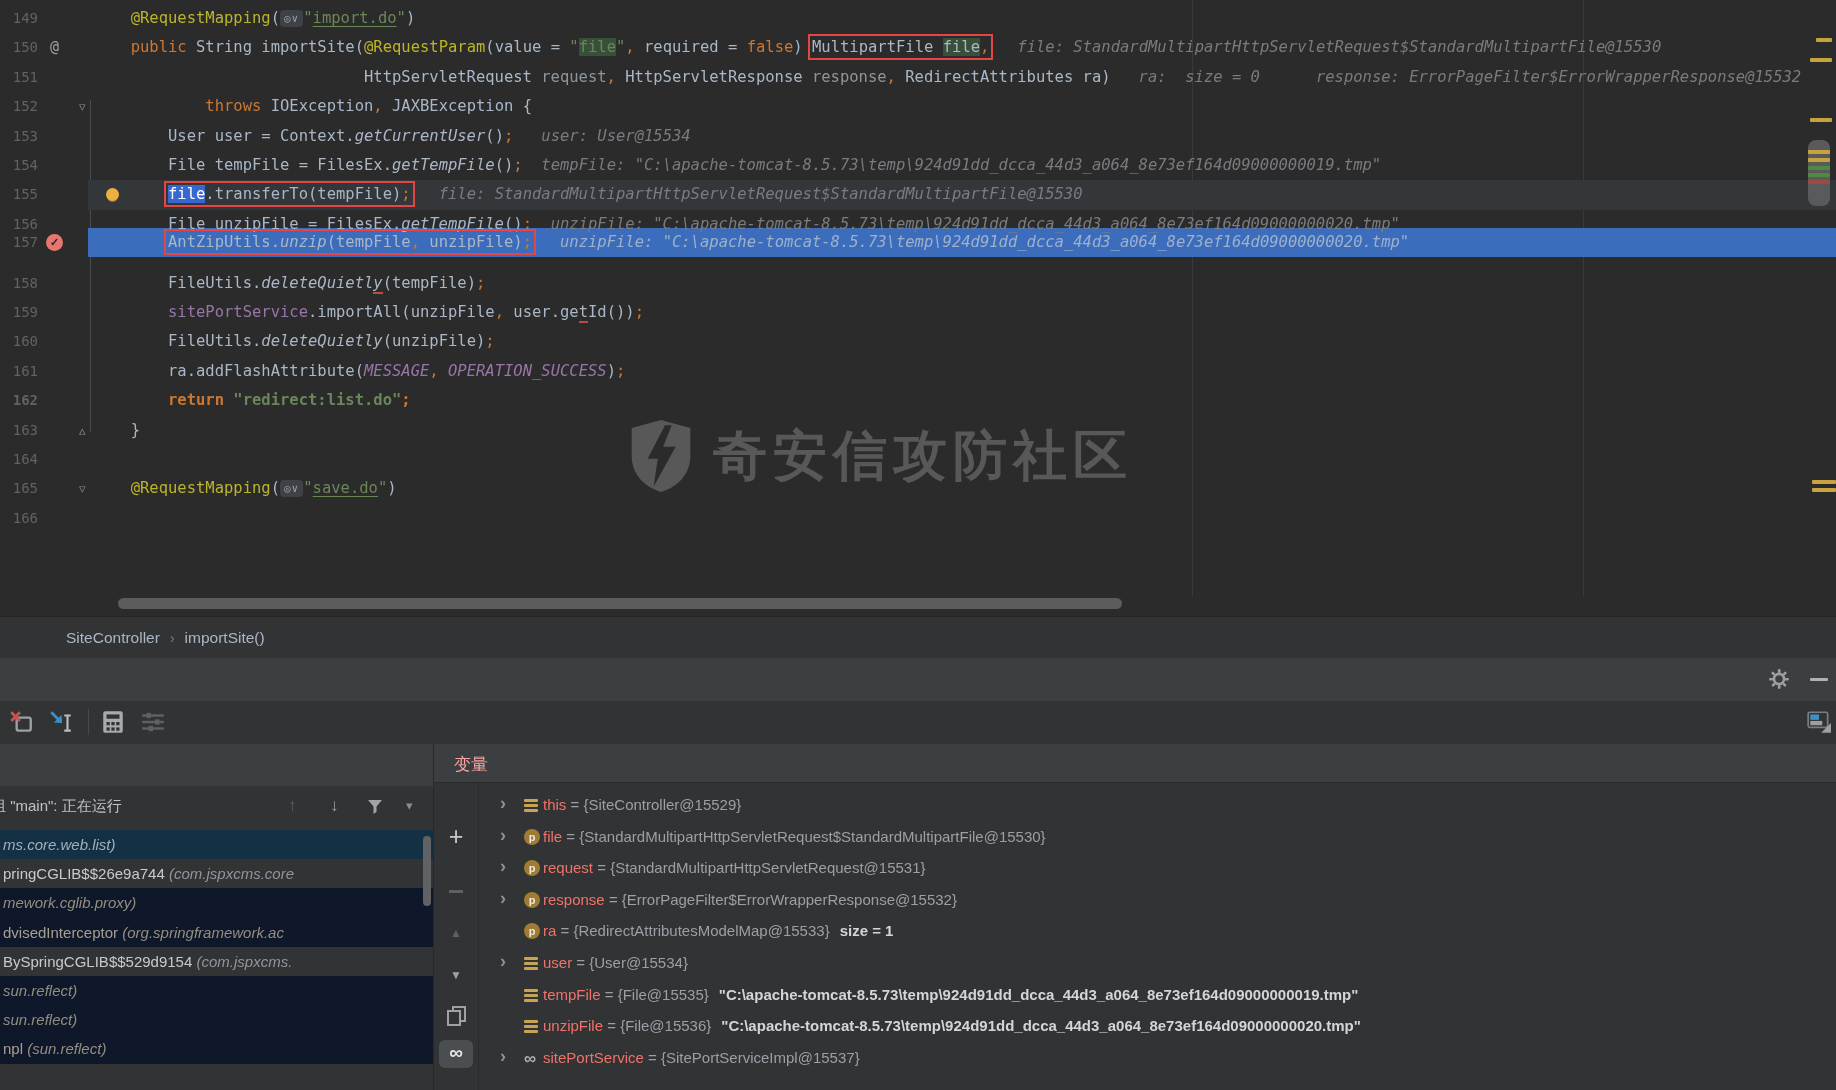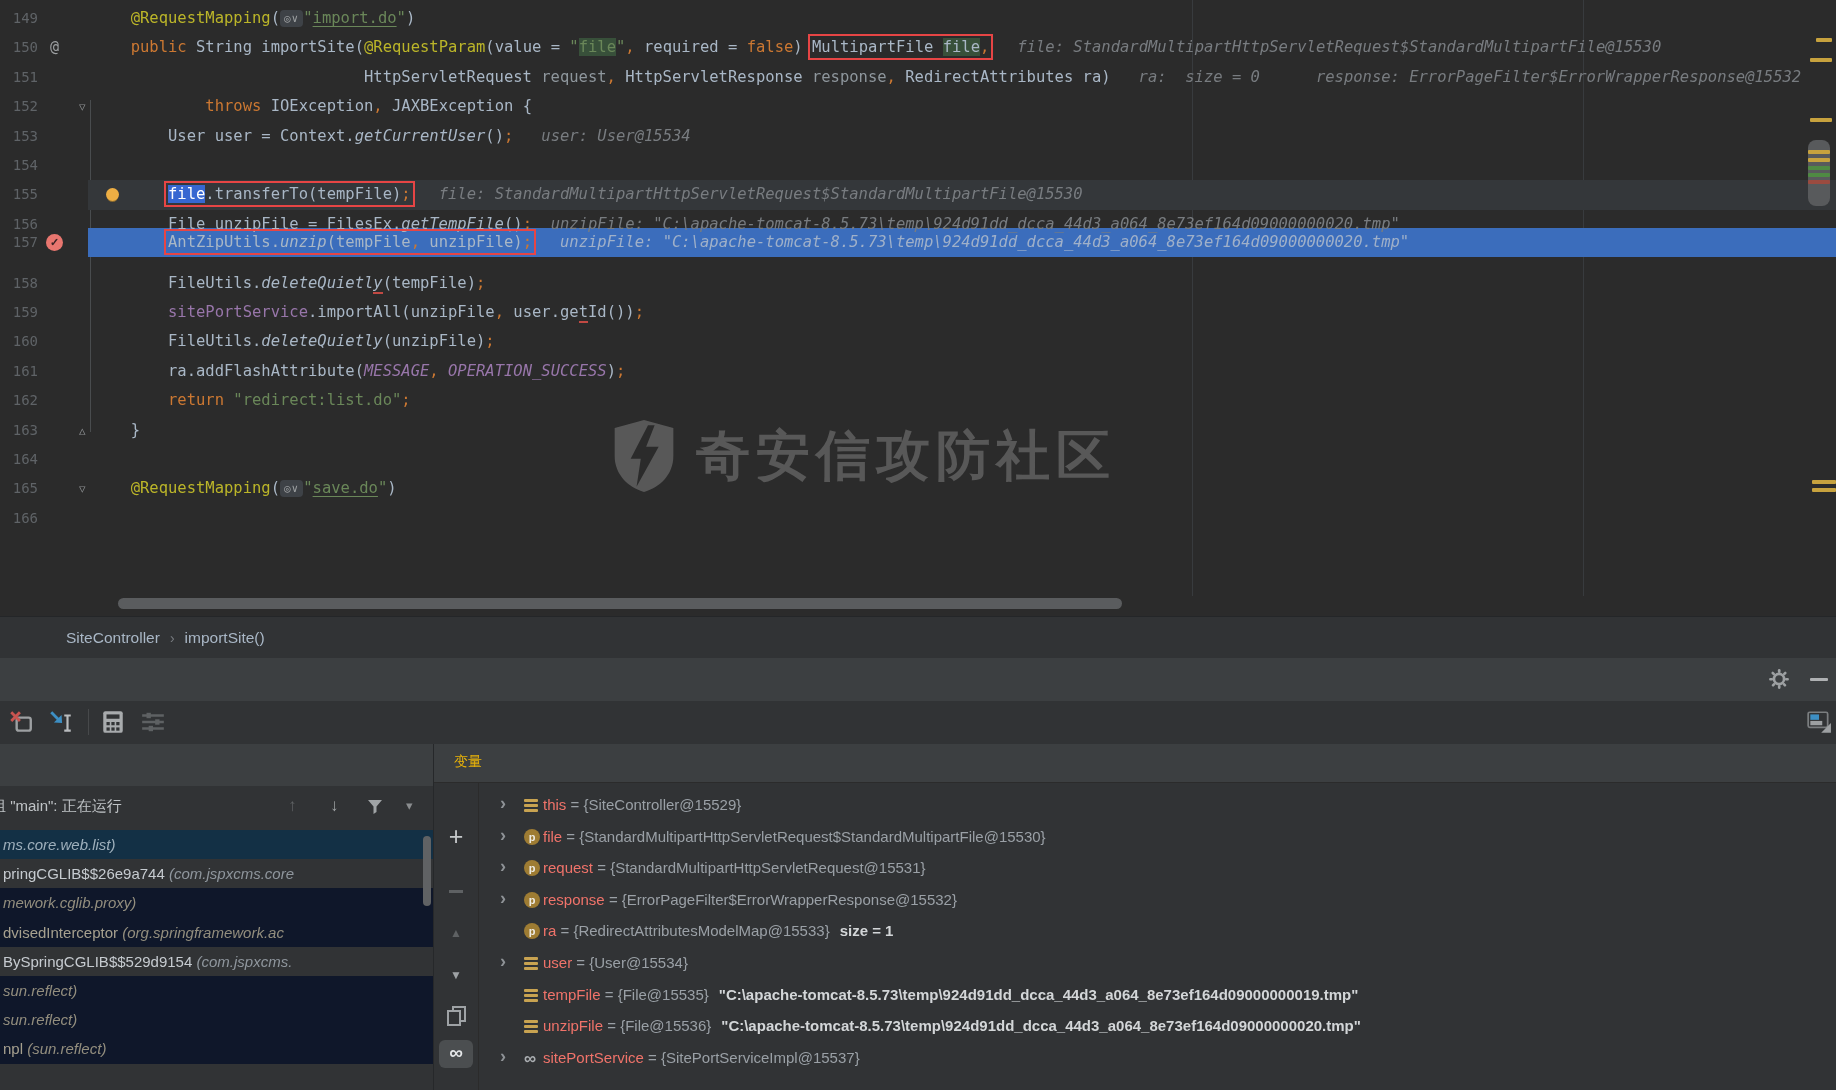--- a/index.html
+++ b/index.html
@@ -36,21 +36,21 @@
   .g-bulb{position:absolute;left:106px;top:8px;width:13px;height:13px;border-radius:50%;
     background:#EDAE44;z-index:2;box-shadow:0 2px 0 -1px #8a6a2f;}
   .g-bp{position:absolute;left:46px;top:6px;width:17px;height:17px;border-radius:50%;background:#E8766F;
     z-index:2;color:#3B2325;font-size:11px;font-weight:bold;text-align:center;line-height:17px;}
   #hscroll{position:absolute;left:118px;top:598px;width:1004px;height:11px;border-radius:6px;background:#5A5C5E;z-index:5;}
   
   #stripe{position:absolute;right:0;top:0;width:34px;height:616px;z-index:4;}
   .mark{position:absolute;height:4px;border-radius:1px;}
   .thumbV{position:absolute;left:6px;width:22px;border-radius:8px;background:#585A5C;}
   
-  #watermark{position:absolute;left:612px;top:418px;display:flex;align-items:center;gap:20px;z-index:3;pointer-events:none;}
+  #watermark{position:absolute;left:629px;top:418px;display:flex;align-items:center;gap:20px;z-index:3;pointer-events:none;}
   #watermark .wmtext{font-size:54px;font-weight:bold;letter-spacing:6px;color:rgba(150,150,150,0.42);
     font-family:"DejaVu Sans",sans-serif;}
 
   
   #breadcrumbs{position:absolute;left:0;top:616px;width:1836px;height:42px;background:#313335;
     border-top:1px solid #242628;display:flex;align-items:center;padding-left:66px;box-sizing:border-box;}
   #breadcrumbs .bc{color:#A9B7C6;font-size:15.5px;}
   #breadcrumbs .bcsep{color:#787C80;margin:0 10px;font-size:14px;}
 
   
@@ -74,21 +74,21 @@
   .frow .pkg{font-style:italic;color:#8F969D;}
   .frow.lib{background:#0f172a;color:#A6A08F;}
   .frow.lib .pkg{color:#938E7E;}
   .frow.sel{background:#133045;}
   .frow.sel .pkg{color:#9FB0BC;}
   #frames-scroll{position:absolute;left:423px;top:92px;width:8px;height:70px;border-radius:4px;background:#606264;}
 
   #vars-panel{position:absolute;left:434px;top:0;width:1402px;height:346px;background:#313335;}
   #vars-header{position:absolute;left:0;top:0;width:1402px;height:38px;background:#3C3F41;
     border-bottom:1px solid #2B2B2B;}
-  #vars-title{position:absolute;left:20px;top:9px;color:#eab308;font-size:14px;}
+  #vars-title{position:absolute;left:20px;top:9px;color:#fca5a5;font-size:17px;}
   #vars-strip{position:absolute;left:0;top:38px;width:44px;height:308px;border-right:1px solid #2B2B2B;}
   .vs-ic{position:absolute;left:0;width:44px;text-align:center;color:#9EA2A5;}
   #vs-plus{top:40px;font-size:25px;color:#C6C9CB;}
   #vs-minus{top:108px;left:15px;width:14px;height:3px;background:#5E6163;}
   #vs-up{top:144px;font-size:12px;color:#5E6163;}
   #vs-down{top:186px;font-size:12px;color:#9EA2A5;}
   #vs-copy{top:224px;left:13px;}
   .copy-a{position:absolute;left:0;top:4px;width:10px;height:12px;border:2px solid #9EA2A5;background:#313335;}
   .copy-b{position:absolute;left:5px;top:0;width:10px;height:12px;border:2px solid #9EA2A5;background:#313335;}
   #vs-inf{top:258px;left:5px;width:34px;height:28px;background:#4B4E50;border-radius:6px;
@@ -134,20 +134,21 @@
           <span class="lnum">152</span>
           <span class="g-fold">▿</span>
           <span class="code"><span>          </span><span class="k">throws </span><span>IOException</span><span class="k">,</span><span> JAXBException {</span></span>
         </div>
         <div class="crow " style="top: 121.6px;">
           <span class="lnum">153</span>
           <span class="code"><span>      </span><span>User user = Context.</span><span class="m">getCurrentUser</span><span>()</span><span class="k">;</span><span>   </span><span class="h">user: User@15534</span></span>
         </div>
         <div class="crow " style="top: 151px;">
           <span class="lnum">154</span>
+          <span class="code"><span>      </span><span>File tempFile = FilesEx.</span><span class="m">getTempFile</span><span>()</span><span class="k">;</span><span>  </span><span class="h">tempFile: "C:\apache-tomcat-8.5.73\temp\924d91dd_dcca_44d3_a064_8e73ef164d09000000019.tmp"</span></span>
         </div>
         <div class="crow cur" style="top: 180.4px;">
           <span class="lnum">155</span>
           <span class="g-bulb"></span>
           <span class="code"><span>      </span><span class="redbox"><span class="sel">file</span><span>.transferTo(tempFile)</span><span class="k">;</span></span><span>   </span><span class="h">file: StandardMultipartHttpServletRequest$StandardMultipartFile@15530</span></span>
         </div>
         <div class="crow " style="top: 209.8px;">
           <span class="lnum">156</span>
           <span class="code"><span>      </span><span>File unzipFile = FilesEx.</span><span class="m">getTempFile</span><span>()</span><span class="k">;</span><span>  </span><span class="h">unzipFile: "C:\apache-tomcat-8.5.73\temp\924d91dd_dcca_44d3_a064_8e73ef164d09000000020.tmp"</span></span>
         </div>
@@ -165,21 +166,21 @@
           <span class="code"><span>      </span><span class="f">sitePortService</span><span>.importAll(unzipFile</span><span class="k">,</span><span> user.ge</span><span class="rul">t</span><span>Id())</span><span class="k">;</span></span>
         </div>
         <div class="crow " style="top: 327.4px;">
           <span class="lnum">160</span>
           <span class="code"><span>      </span><span>FileUtils.</span><span class="m">deleteQuietly</span><span>(unzipFile)</span><span class="k">;</span></span>
         </div>
         <div class="crow " style="top: 356.8px;">
           <span class="lnum">161</span>
           <span class="code"><span>      </span><span>ra.addFlashAttribute(</span><span class="fi">MESSAGE</span><span class="k">,</span><span> </span><span class="fi">OPERATION_SUCCESS</span><span>)</span><span class="k">;</span></span>
         </div>
-        <div class="crow " style="top: 386.2px;">
+        <div class="crow " style="top: 386.2px; font-weight: bold;">
           <span class="lnum">162</span>
           <span class="code"><span>      </span><span class="k">return </span><span class="s">"redirect:list.do"</span><span class="k">;</span></span>
         </div>
         <div class="crow " style="top: 415.6px;">
           <span class="lnum">163</span>
           <span class="g-fold">▵</span>
           <span class="code"><span>  }</span></span>
         </div>
         <div class="crow " style="top: 445px;">
           <span class="lnum">164</span>

